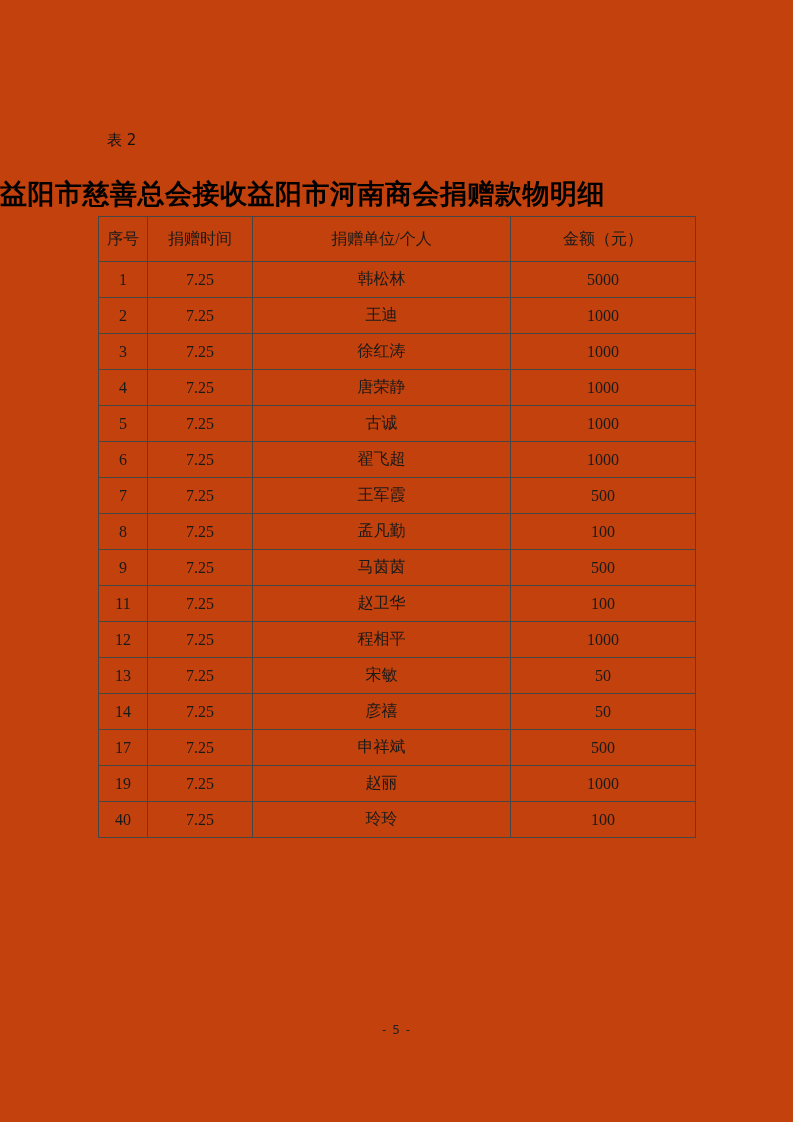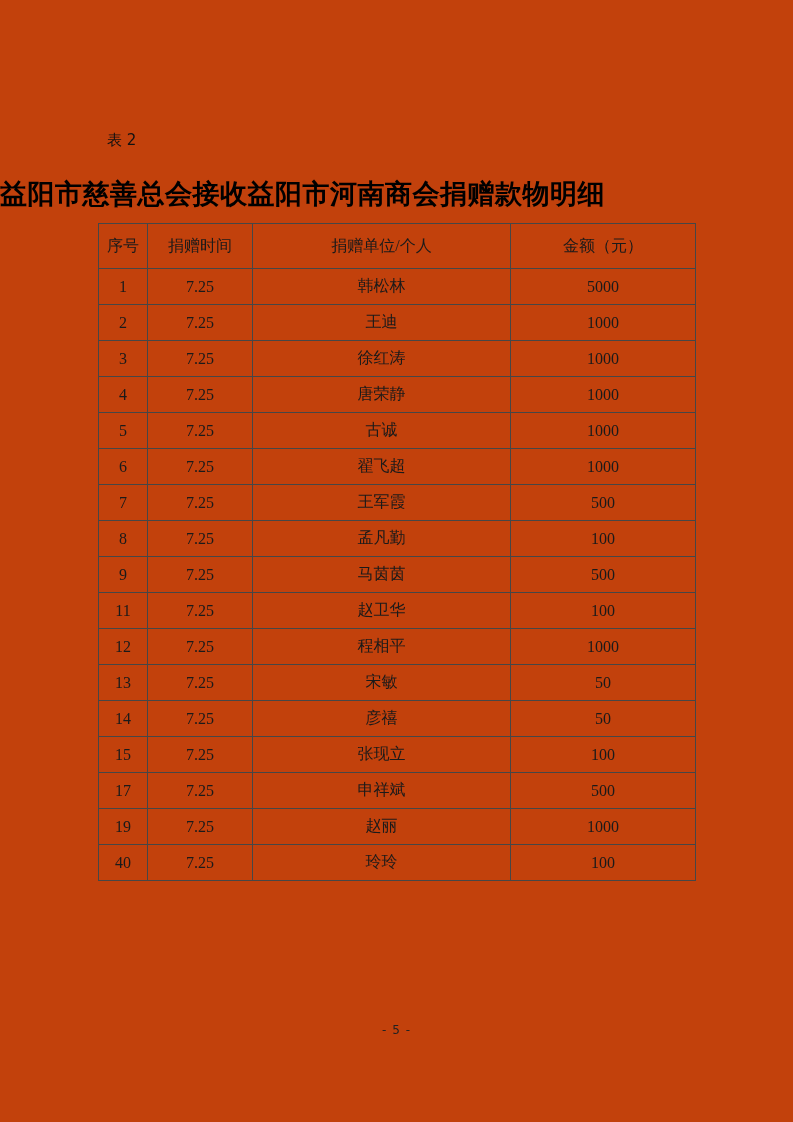--- a/index.html
+++ b/index.html
@@ -34,21 +34,21 @@
     font-weight: bold;
     font-size: 27px;
     line-height: 1.3;
     letter-spacing: 0.5px;
     color: #000000;
     white-space: nowrap;
   }
   table.donation-table {
     position: absolute;
     left: 98px;
-    top: 223px;
+    top: 216px;
     width: 597px;
     border-collapse: collapse;
     table-layout: fixed;
   }
   table.donation-table th,
   table.donation-table td {
     border: 1px solid #464646;
     text-align: center;
     vertical-align: middle;
     font-family: "Liberation Serif", "DejaVu Serif", serif;
@@ -173,26 +173,20 @@
           <td>宋敏</td>
           <td>50</td>
         </tr>
         <tr>
           <td>14</td>
           <td>7.25</td>
           <td>彦禧</td>
           <td>50</td>
         </tr>
         <tr>
-          <td>15</td>
-          <td>7.25</td>
-          <td>张现立</td>
-          <td>100</td>
-        </tr>
-        <tr>
           <td>17</td>
           <td>7.25</td>
           <td>申祥斌</td>
           <td>500</td>
         </tr>
         <tr>
           <td>19</td>
           <td>7.25</td>
           <td>赵丽</td>
           <td>1000</td>

